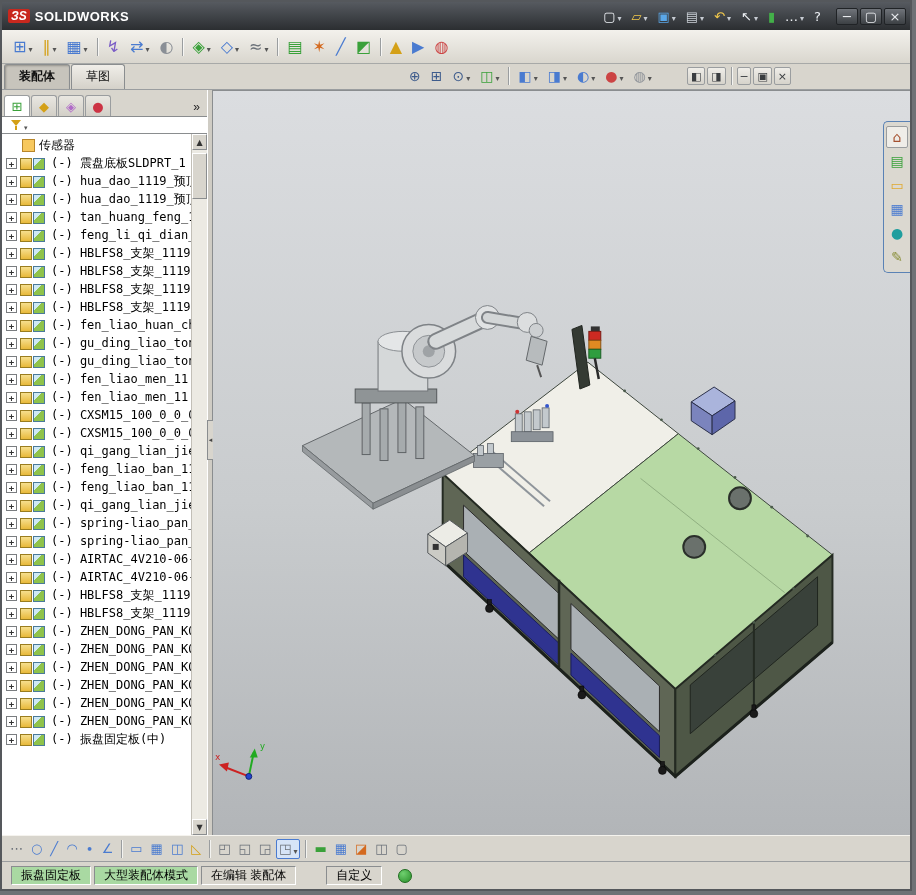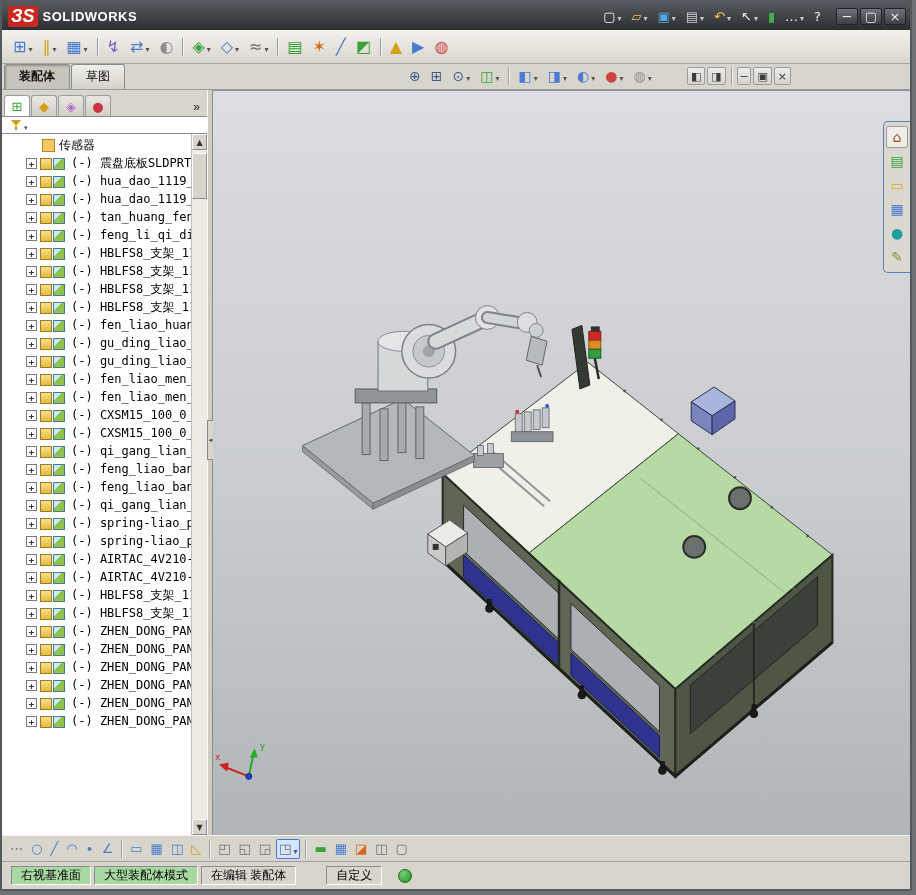--- a/index.html
+++ b/index.html
@@ -2,21 +2,21 @@
 <html><head>
 <meta charset="utf-8">
 <style>
   *{box-sizing:border-box;cursor:default}
   body{margin:0;background:#6f7276;font-family:"Liberation Sans",sans-serif}
   .window{width:912px;height:891px;border:2px solid #55585c;display:flex;flex-direction:column;background:#d8d5cd;position:relative;overflow:hidden}
 
   
   .titlebar{height:28px;flex:none;display:flex;align-items:center;background:linear-gradient(#565a60,#2b2e31);padding:0 4px;color:#fff}
   .logo{display:flex;align-items:center;gap:5px;padding:0 6px 0 2px}
-  .logo-mark{font-weight:bold;font-style:italic;font-size:18px;color:#fff;background:#c8281e;padding:0 3px;border-radius:2px}
+  .logo-mark{font-weight:bold;font-style:italic;font-size:12px;color:#fff;background:#c8281e;padding:0 3px;border-radius:2px}
   .logo-text{font-weight:bold;font-size:13px;letter-spacing:.5px}
   .menus{display:flex;align-items:center;margin-left:4px}
   .mitem{font-size:12px;padding:3px 7px;color:#fff;white-space:nowrap}
   .tb-icons{display:flex;align-items:center;margin-left:auto}
   .win-buttons{display:flex;align-items:center;margin-left:8px}
   .winbtn{width:22px;height:17px;margin-left:2px;display:inline-flex;align-items:center;justify-content:center;background:linear-gradient(#70747a,#3c4044);border:1px solid #202326;border-radius:2px}
   .winbtn .glyph{font-size:10px;color:#e8eaee}
 
   
   .tbtn{display:inline-flex;align-items:center;height:24px;padding:0 3px;margin:0 1px;border:1px solid transparent;border-radius:2px}
@@ -51,21 +51,21 @@
   .ptab .glyph{font-size:13px}
   .ptab.active{background:#fff}
   .overflow{order:99;margin-left:auto;font-size:12px;color:#222;padding:0 5px 2px}
   .filter-row{height:18px;flex:none;background:#fff;border-top:1px solid #8a8d8f;border-bottom:1px solid #8a8d8f;display:flex;align-items:center;padding:0 3px}
   .funnel{position:relative;width:12px;height:12px;display:inline-block}
   .funnel::before{content:"";position:absolute;left:1px;top:1px;border-left:5px solid transparent;border-right:5px solid transparent;border-top:6px solid #d4a017}
   .funnel::after{content:"";position:absolute;left:5px;top:7px;width:2px;height:4px;background:#d4a017}
   .filter-row .dd::after{font-size:7px}
   .panel-body{flex:1;display:flex;min-height:0}
   .tree{flex:1;background:#fff;overflow:hidden;padding-top:2px}
-  .trow{display:flex;align-items:center;height:18px;padding-left:24px}
+  .trow{display:flex;align-items:center;height:18px;padding-left:4px}
   .plus{width:11px;height:11px;flex:none;border:1px solid #7a7d80;background:#fff;margin-right:3px;position:relative}
   .plus::after{content:"+";position:absolute;left:0;top:0;width:100%;height:100%;font:bold 9px/10px "DejaVu Sans Mono",monospace;text-align:center;color:#333}
   .plus-sp{width:16px;flex:none}
   .tico{flex:none;width:13px;height:13px;margin-right:4px;position:relative}
   .tico.sensor{background:#f7c85e;border:1px solid #b8862a}
   .tico.annotation{background:#fdf3cf;border:1px solid #caa43c}
   .tico.annotation::after{content:"A";position:absolute;inset:0;font:bold 9px/12px "Liberation Sans",sans-serif;color:#2e7d32;text-align:center}
   .tico.plane{width:15px;height:9px;margin-top:2px;border:1px solid #7e8899;background:rgba(190,205,220,.35);transform:skewX(-28deg)}
   .tico.origin::after{content:"+";position:absolute;inset:0;font:bold 12px/12px "DejaVu Sans Mono",monospace;color:#2a50c8;text-align:center}
   .tico.component{width:27px}
@@ -470,20 +470,25 @@
             </div>
             <div class="trow">
               <span class="plus"></span>
               <span class="tico component"></span>
               <span class="tlabel">(-) ZHEN_DONG_PAN_KO</span>
             </div>
             <div class="trow">
               <span class="plus"></span>
               <span class="tico component"></span>
               <span class="tlabel">(-) ZHEN_DONG_PAN_KO</span>
+            </div>
+            <div class="trow">
+              <span class="plus"></span>
+              <span class="tico component"></span>
+              <span class="tlabel">(-) 振盘固定板(中)</span>
             </div>
           </div>
         <div class="vscroll">
           <div class="sarrow up"></div>
           <div class="sthumb"></div>
           <div class="strack"></div>
           <div class="sarrow down"></div>
         </div>
       </div>
     </div>
@@ -684,19 +689,19 @@
       </span>
       <span class="btbtn">
         <span class="glyph" style="color: rgb(106, 112, 120);">◫</span>
       </span>
       <span class="btbtn">
         <span class="glyph" style="color: rgb(106, 112, 120);">▢</span>
       </span>
     </div>
 
   <div class="statusbar">
-    <span class="seg green">右视基准面</span>
+    <span class="seg green">振盘固定板</span>
     <span class="seg green">大型装配体模式</span>
     <span class="seg">在编辑 装配体</span>
     <span class="seg custom">自定义</span>
     <span class="helpball"></span>
   </div>
 </div>
 
 </body></html>

